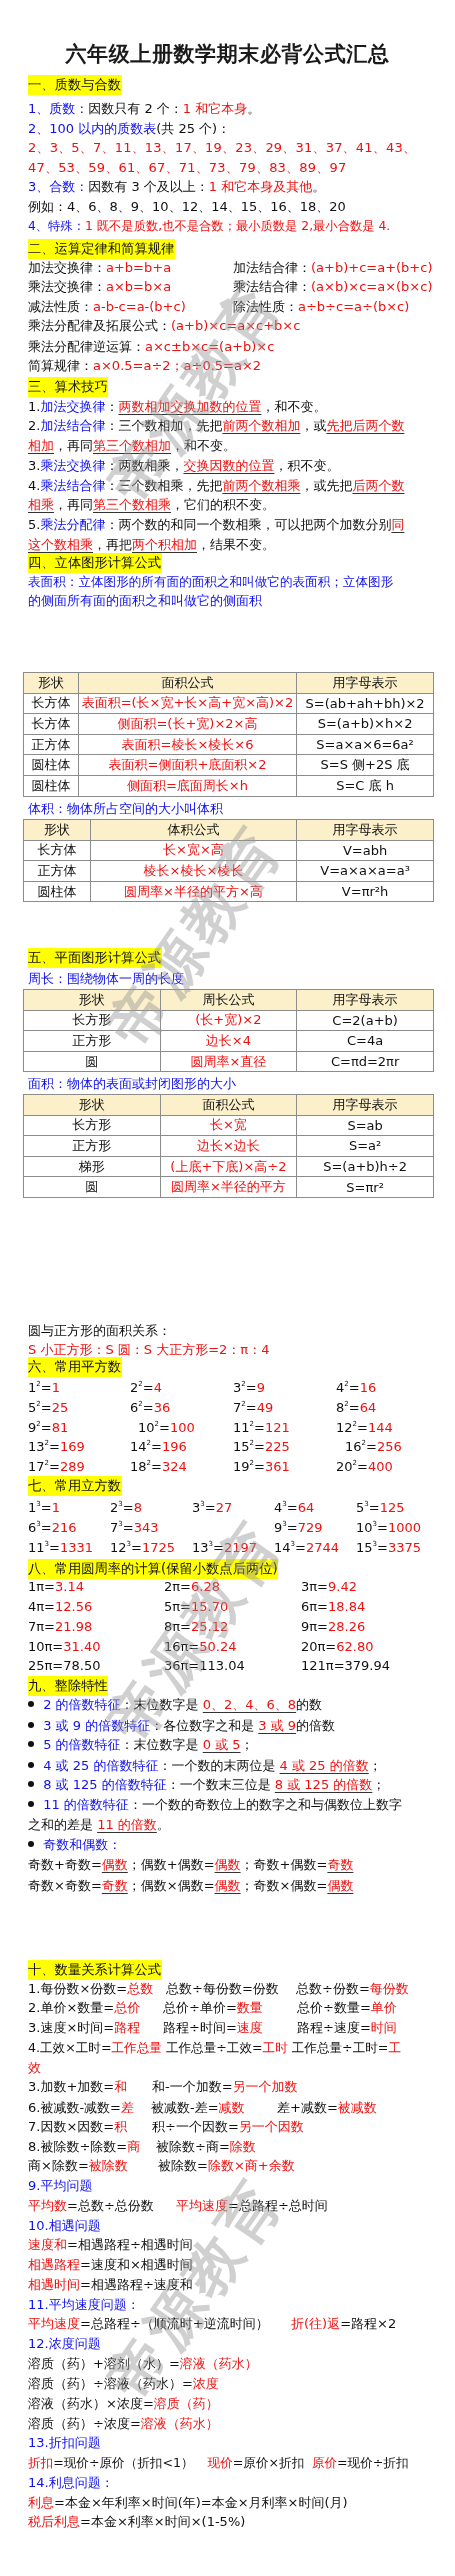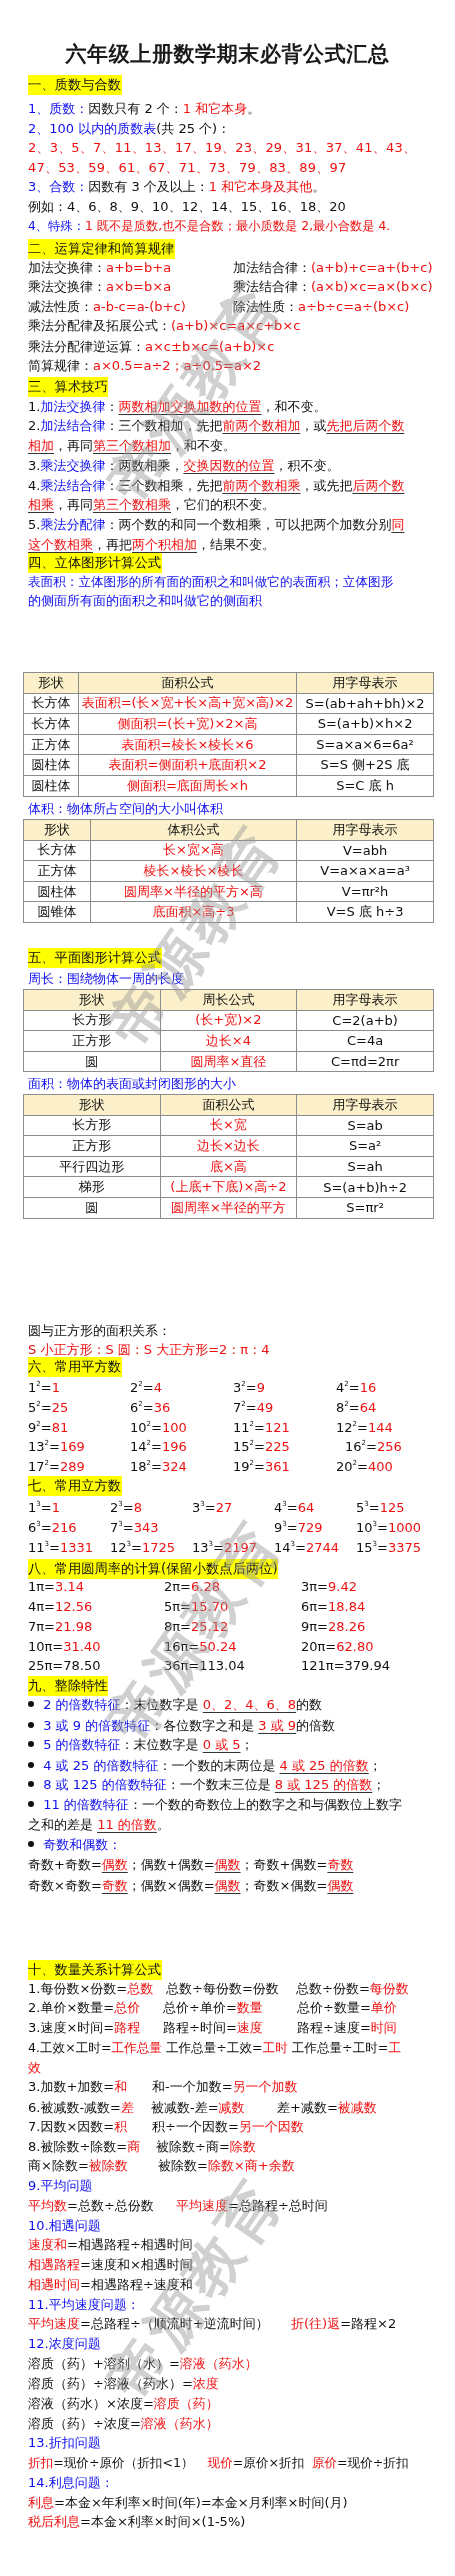--- a/index.html
+++ b/index.html
@@ -129,25 +129,20 @@
   <tr>
         <td>正方体</td>
         <td class="f">棱长×棱长×棱长</td>
         <td>V=a×a×a=a³</td>
       </tr>
   <tr>
         <td>圆柱体</td>
         <td class="f">圆周率×半径的平方×高</td>
         <td>V=πr²h</td>
       </tr>
-  <tr>
-        <td>圆锥体</td>
-        <td class="f">底面积×高÷3</td>
-        <td>V=S 底 h÷3</td>
-      </tr>
 </tbody>
   </table>
 
 <div class="abs sec" style="top:948px">五、平面图形计算公式</div>
 <div class="abs ln blue" style="top:970px">周长：围绕物体一周的长度</div>
 
 <table class="ft" style="left:23px; top:989px; width:411px;">
   <colgroup>
       <col style="width:137px">
       <col style="width:137px">
@@ -193,25 +188,20 @@
       </tr>
   <tr>
         <td>长方形</td>
         <td class="f">长×宽</td>
         <td>S=ab</td>
       </tr>
   <tr>
         <td>正方形</td>
         <td class="f">边长×边长</td>
         <td>S=a²</td>
-      </tr>
-  <tr>
-        <td>平行四边形</td>
-        <td class="f">底×高</td>
-        <td>S=ah</td>
       </tr>
   <tr>
         <td>梯形</td>
         <td class="f">(上底+下底)×高÷2</td>
         <td>S=(a+b)h÷2</td>
       </tr>
   <tr>
         <td>圆</td>
         <td class="f">圆周率×半径的平方</td>
         <td>S=πr²</td>
@@ -226,21 +216,21 @@
 <div id="squares-grid">
     <div class="abs ln" style="top: 1379px; left: 28px;"><span>1</span><sup>2</sup><span>=</span><span class="red">1</span></div>
     <div class="abs ln" style="top: 1379px; left: 130px;"><span>2</span><sup>2</sup><span>=</span><span class="red">4</span></div>
     <div class="abs ln" style="top: 1379px; left: 233px;"><span>3</span><sup>2</sup><span>=</span><span class="red">9</span></div>
     <div class="abs ln" style="top: 1379px; left: 336px;"><span>4</span><sup>2</sup><span>=</span><span class="red">16</span></div>
     <div class="abs ln" style="top: 1399px; left: 28px;"><span>5</span><sup>2</sup><span>=</span><span class="red">25</span></div>
     <div class="abs ln" style="top: 1399px; left: 130px;"><span>6</span><sup>2</sup><span>=</span><span class="red">36</span></div>
     <div class="abs ln" style="top: 1399px; left: 233px;"><span>7</span><sup>2</sup><span>=</span><span class="red">49</span></div>
     <div class="abs ln" style="top: 1399px; left: 336px;"><span>8</span><sup>2</sup><span>=</span><span class="red">64</span></div>
     <div class="abs ln" style="top: 1419px; left: 28px;"><span>9</span><sup>2</sup><span>=</span><span class="red">81</span></div>
-    <div class="abs ln" style="top: 1419px; left: 130px;"><span>10</span><sup>2</sup><span>=</span><span class="red">100</span></div>
+    <div class="abs ln" style="top: 1419px; left: 138px;"><span>10</span><sup>2</sup><span>=</span><span class="red">100</span></div>
     <div class="abs ln" style="top: 1419px; left: 233px;"><span>11</span><sup>2</sup><span>=</span><span class="red">121</span></div>
     <div class="abs ln" style="top: 1419px; left: 336px;"><span>12</span><sup>2</sup><span>=</span><span class="red">144</span></div>
     <div class="abs ln" style="top: 1438px; left: 28px;"><span>13</span><sup>2</sup><span>=</span><span class="red">169</span></div>
     <div class="abs ln" style="top: 1438px; left: 130px;"><span>14</span><sup>2</sup><span>=</span><span class="red">196</span></div>
     <div class="abs ln" style="top: 1438px; left: 233px;"><span>15</span><sup>2</sup><span>=</span><span class="red">225</span></div>
     <div class="abs ln" style="top: 1438px; left: 336px; margin-left: 9px;"><span>16</span><sup>2</sup><span>=</span><span class="red">256</span></div>
     <div class="abs ln" style="top: 1458px; left: 28px;"><span>17</span><sup>2</sup><span>=</span><span class="red">289</span></div>
     <div class="abs ln" style="top: 1458px; left: 130px;"><span>18</span><sup>2</sup><span>=</span><span class="red">324</span></div>
     <div class="abs ln" style="top: 1458px; left: 233px;"><span>19</span><sup>2</sup><span>=</span><span class="red">361</span></div>
     <div class="abs ln" style="top: 1458px; left: 336px;"><span>20</span><sup>2</sup><span>=</span><span class="red">400</span></div>

